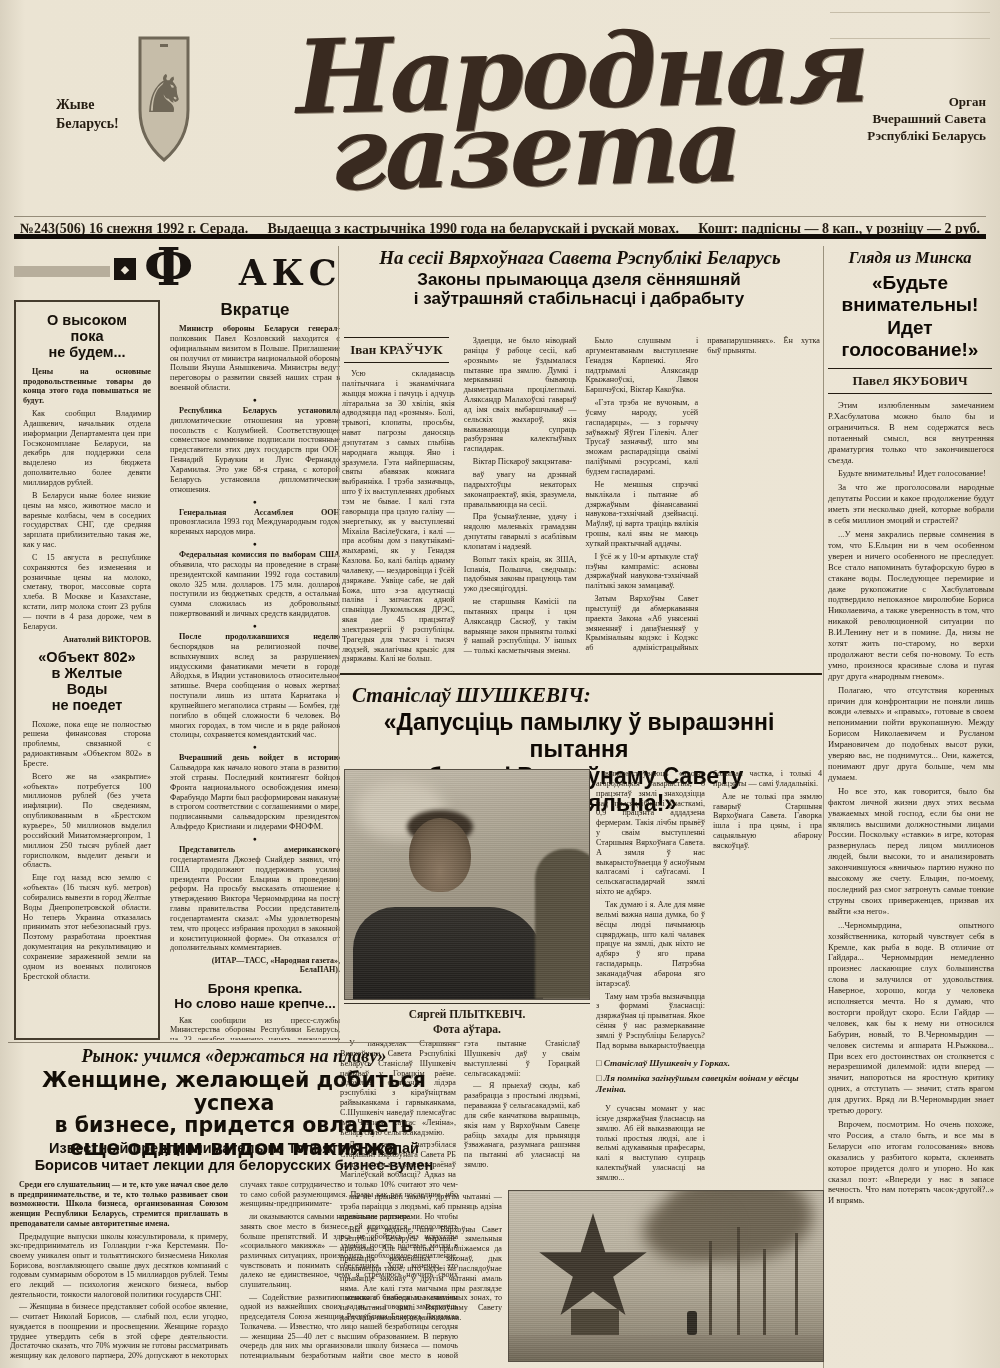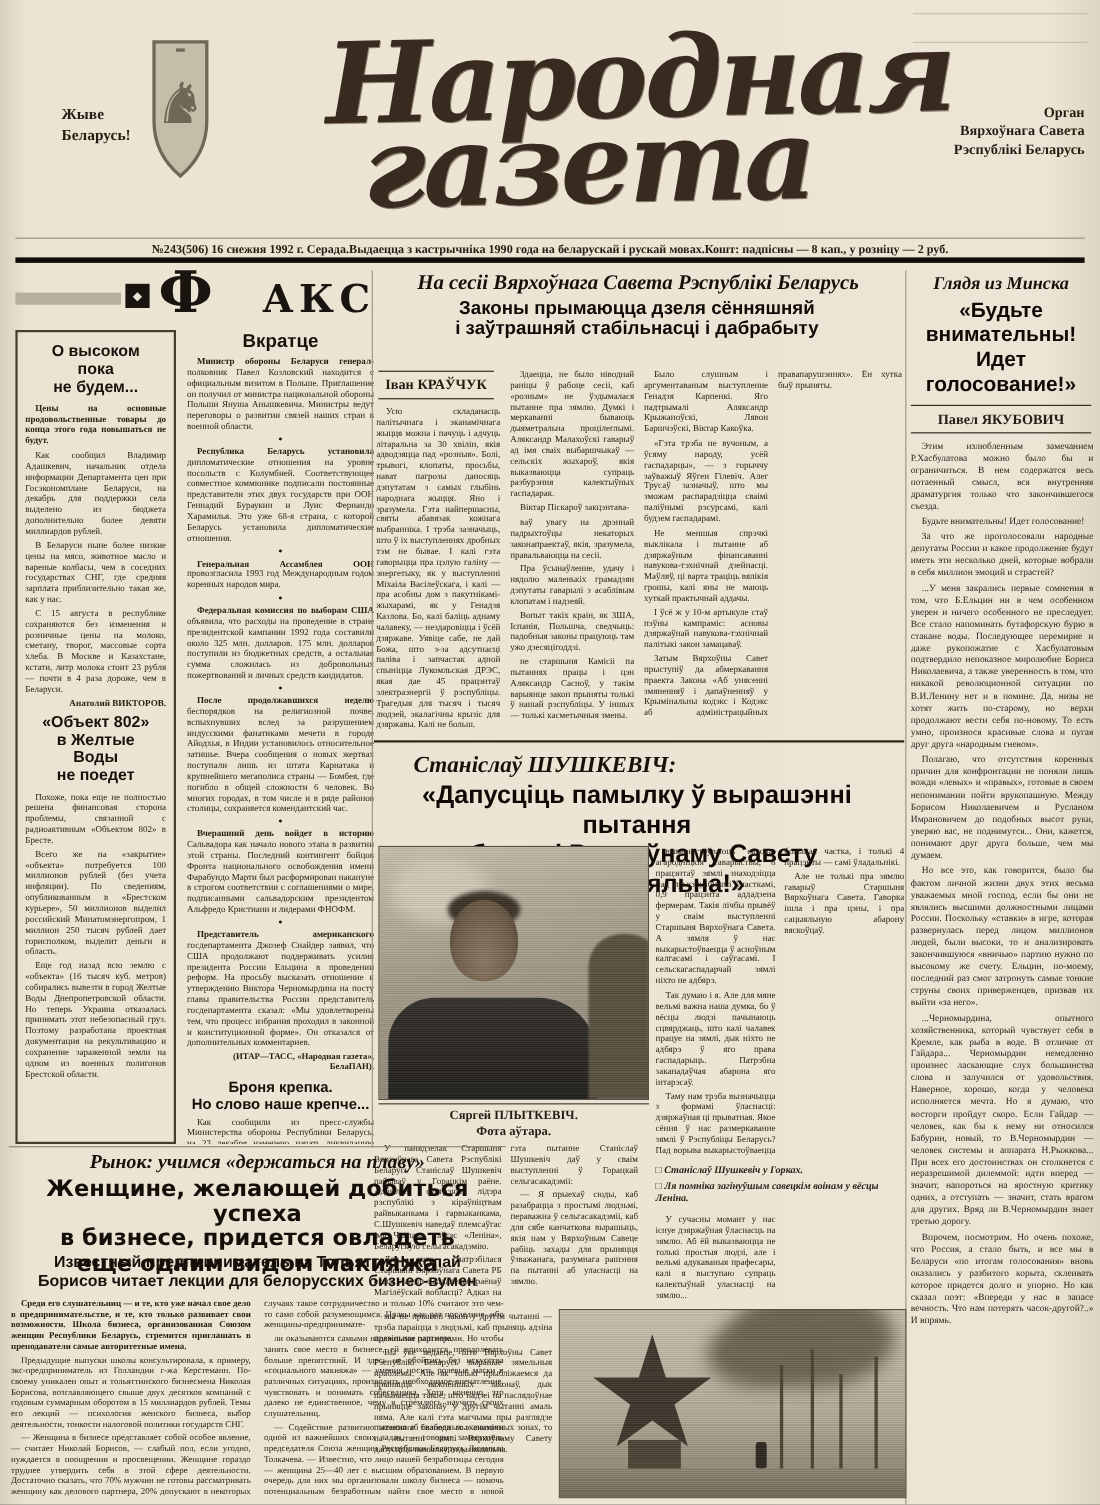--- a/index.html
+++ b/index.html
@@ -13,22 +13,22 @@
   
   .ghost-rule{position:absolute;height:1px;background:#c6bda9;}
   .slogan{left:56px;top:96px;width:90px;font-weight:bold;font-size:14px;line-height:1.35;}
   .coat{left:136px;top:34px;width:56px;height:132px;}
   .logo{font-family:"DejaVu Serif",serif;font-style:italic;font-weight:bold;color:#392a20;
     letter-spacing:-3px;line-height:.9;transform:rotate(-1.2deg);text-shadow:1px 1px 0 #8d8170;}
   .logo1{left:296px;top:26px;font-size:102px;}
   .logo2{left:330px;top:104px;font-size:102px;}
   .organ{right:14px;top:94px;width:150px;font-weight:bold;font-size:13px;line-height:1.3;text-align:right;}
   .rule-thin{left:14px;right:14px;top:216px;height:1px;background:#958c79;}
-  .dateline{left:20px;right:20px;top:221px;display:flex;justify-content:center;
-    font-weight:bold;font-size:11px;}
+  .dateline{left:20px;right:20px;top:221px;display:flex;justify-content:space-between;
+    font-weight:bold;font-size:14px;}
   .bar-thick{left:14px;right:14px;top:234px;height:5px;background:#120d08;}
   
   .vsep{width:1px;background:#9b927e;}
   .hsep{height:1.5px;background:#2c2417;}
   
   .faks-head{left:14px;top:250px;width:324px;height:46px;}
   .faks-band{position:absolute;left:0;top:16px;width:96px;height:11px;background:#b7ae9c;}
   .faks-iconbox{position:absolute;left:100px;top:8px;width:22px;height:22px;background:#191410;
     color:#ece5d5;font-size:11px;display:flex;align-items:center;justify-content:center;}
   .faks-text{position:absolute;left:130px;top:-14px;font-family:"DejaVu Serif",serif;font-weight:bold;color:#191410;}
@@ -54,21 +54,21 @@
     font-weight:bold;color:#100b06;}
   .byline-box{border-top:1.5px solid #241c12;border-bottom:1.5px solid #241c12;
     padding:4px 0;text-align:center;font-weight:bold;font-size:13px;margin:1px 6px 6px 2px;
     break-inside:avoid;}
   .session-cols{left:342px;top:336px;width:478px;height:334px;column-count:4;column-gap:9px;
     column-fill:auto;overflow:hidden;}
   .div-h1{left:340px;top:673px;width:482px;}
   .vline-right{left:823px;top:246px;height:1122px;}
   .vline-left{left:338px;top:246px;height:796px;}
   
-  .sh-speaker{left:352px;top:683px;font-style:italic;font-weight:bold;font-size:21px;color:#17110a;margin-left:24px;}
+  .sh-speaker{left:352px;top:683px;font-style:italic;font-weight:bold;font-size:21px;color:#17110a;}
   .sh-headline{left:334px;top:709px;width:490px;font-size:23px;line-height:1.18;font-weight:bold;color:#0f0a05;}
   .photo{border:1px solid #564f44;box-sizing:border-box;overflow:hidden;}
   .ph1{left:344px;top:769px;width:246px;height:231px;background:linear-gradient(170deg,#c4bcac 0%,#a39b89 45%,#8a8172 100%);}
   .blob{position:absolute;border-radius:50%;filter:blur(7px);}
   .man-head{position:absolute;left:64px;top:48px;width:62px;height:74px;border-radius:50% 50% 46% 46%;
     background:radial-gradient(ellipse at 50% 72%, #8a7660 0%, #6d5c48 60%, #4a3c2c 100%);}
   .man-hair{position:absolute;left:62px;top:40px;width:66px;height:34px;border-radius:50%;background:#3c3226;filter:blur(2px);}
   .man-body{position:absolute;left:8px;bottom:0;width:190px;height:92px;border-radius:42px 54px 0 0;
     background:linear-gradient(180deg,#33302b,#211f1c);}
   .man2{position:absolute;right:-12px;bottom:0;width:66px;height:150px;border-radius:30px 30px 0 0;background:#57503f;filter:blur(1px);}
@@ -121,21 +121,21 @@
     <svg width="56" height="132" viewBox="0 0 56 132">
       <path d="M4,4 h48 v72 q0,30 -24,50 q-24,-20 -24,-50 Z" fill="#c6bda9" stroke="#6f6757" stroke-width="3"></path>
       <text x="28" y="78" font-size="52" text-anchor="middle" fill="#6f6757" transform="scale(-1,1) translate(-56,0)">♞</text>
       <rect x="24" y="10" width="8" height="3" fill="#6f6757"></rect>
     </svg>
   </div>
 
   <div class="abs logo logo1">Народная</div>
   <div class="abs logo logo2">газета</div>
   <div class="abs organ pre">Орган
-Вярхоўнага Савета
+Вчерашний Савета
 Рэспублікі Беларусь</div>
 
   <div class="abs rule-thin"></div>
   <div class="abs dateline">
     <span>№243(506) 16 снежня 1992 г. Серада.</span>
     <span>Выдаецца з кастрычніка 1990 года на беларускай і рускай мовах.</span>
     <span>Кошт: падпісны — 8 кап., у розніцу — 2 руб.</span>
   </div>
   <div class="abs bar-thick"></div>
 

